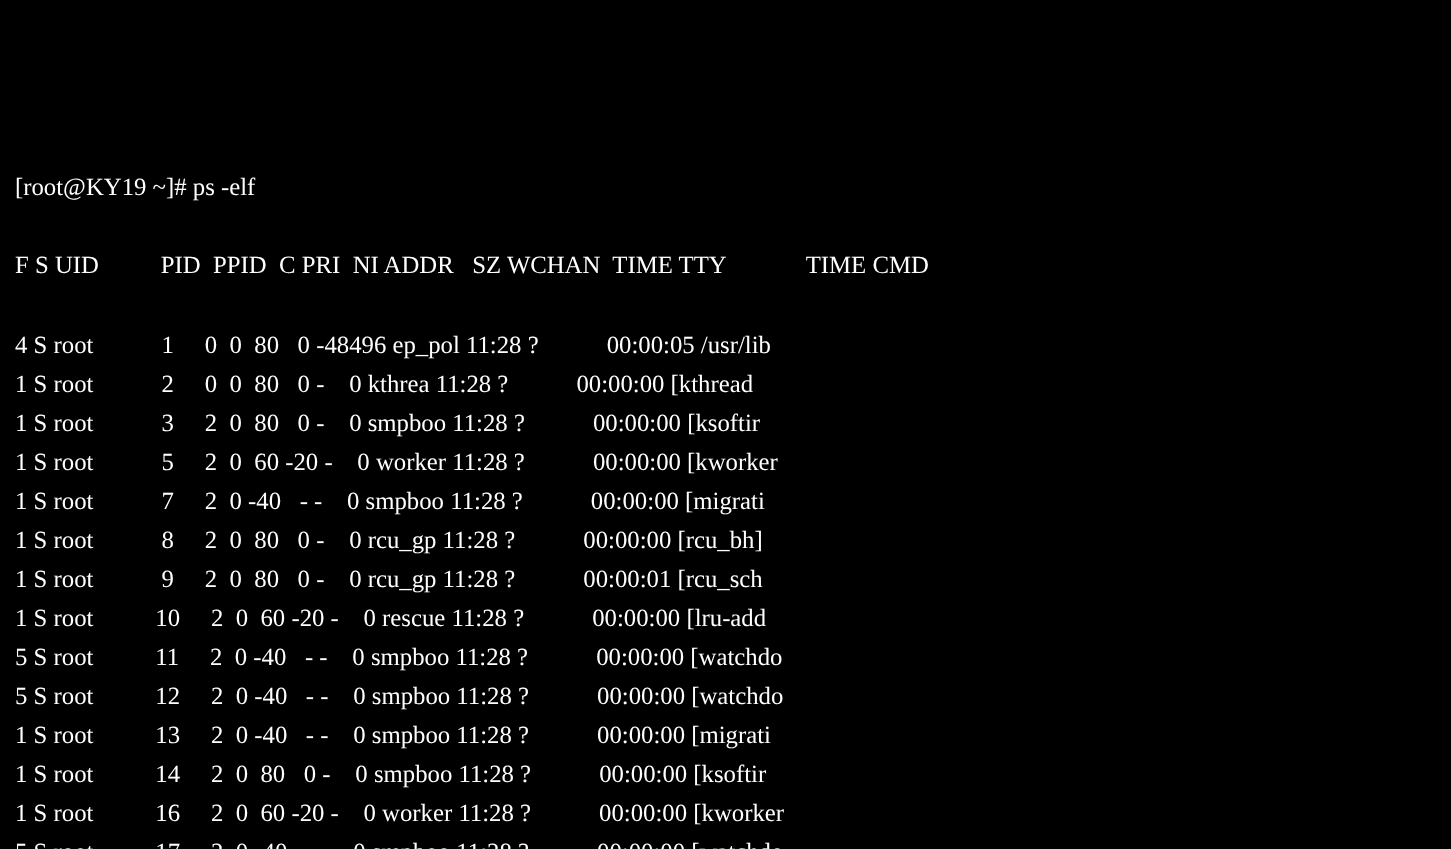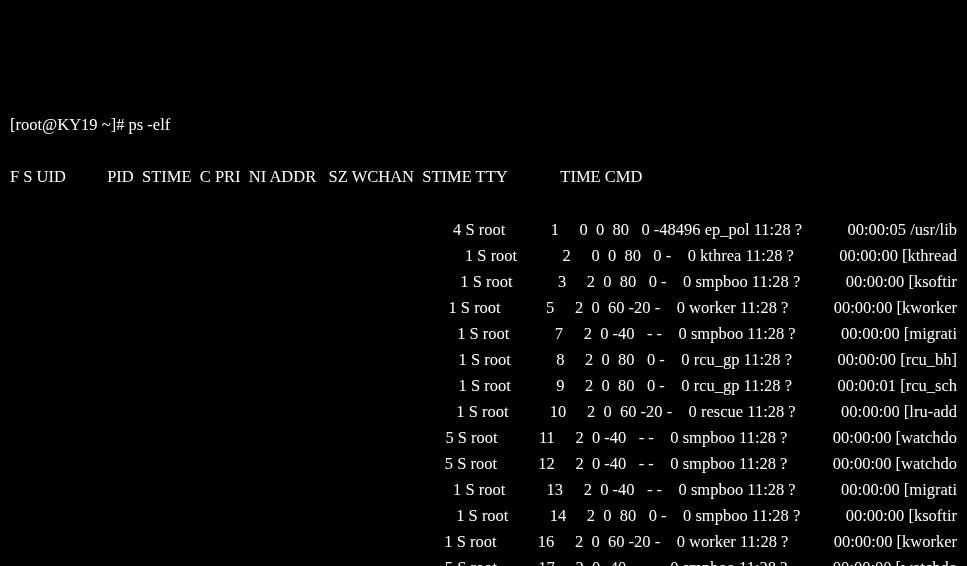--- a/index.html
+++ b/index.html
@@ -21,26 +21,25 @@
       white-space: pre;
     }
     .prompt-line {
       color: #fff;
     }
     .header-line {
       color: #fff;
     }
     .data-line {
       color: #fff;
-      text-align: right;
     }
   </style>
 </head>
 <body>
 
 
 
 <div class="prompt-line">[root@KY19 ~]# ps -elf</div>
-<div class="header-line" id="header-row">F S UID          PID  STIME  C PRI  NI ADDR   SZ WCHAN  STIME TTY             TIME CMD</div>
+<div class="header-line" id="header-row">F S UID          PID  PPID  C PRI  NI ADDR   SZ WCHAN  TIME TTY             TIME CMD</div>
 <div id="rows-container"><div class="data-line">4 S root           1     0  0  80   0 -48496 ep_pol 11:28 ?           00:00:05 /usr/lib</div><div class="data-line">1 S root           2     0  0  80   0 -    0 kthrea 11:28 ?           00:00:00 [kthread</div><div class="data-line">1 S root           3     2  0  80   0 -    0 smpboo 11:28 ?           00:00:00 [ksoftir</div><div class="data-line">1 S root           5     2  0  60 -20 -    0 worker 11:28 ?           00:00:00 [kworker</div><div class="data-line">1 S root           7     2  0 -40   - -    0 smpboo 11:28 ?           00:00:00 [migrati</div><div class="data-line">1 S root           8     2  0  80   0 -    0 rcu_gp 11:28 ?           00:00:00 [rcu_bh]</div><div class="data-line">1 S root           9     2  0  80   0 -    0 rcu_gp 11:28 ?           00:00:01 [rcu_sch</div><div class="data-line">1 S root          10     2  0  60 -20 -    0 rescue 11:28 ?           00:00:00 [lru-add</div><div class="data-line">5 S root          11     2  0 -40   - -    0 smpboo 11:28 ?           00:00:00 [watchdo</div><div class="data-line">5 S root          12     2  0 -40   - -    0 smpboo 11:28 ?           00:00:00 [watchdo</div><div class="data-line">1 S root          13     2  0 -40   - -    0 smpboo 11:28 ?           00:00:00 [migrati</div><div class="data-line">1 S root          14     2  0  80   0 -    0 smpboo 11:28 ?           00:00:00 [ksoftir</div><div class="data-line">1 S root          16     2  0  60 -20 -    0 worker 11:28 ?           00:00:00 [kworker</div><div class="data-line">5 S root          17     2  0 -40   - -    0 smpboo 11:28 ?           00:00:00 [watchdo</div></div>
 
 
 
 
 </body></html>

